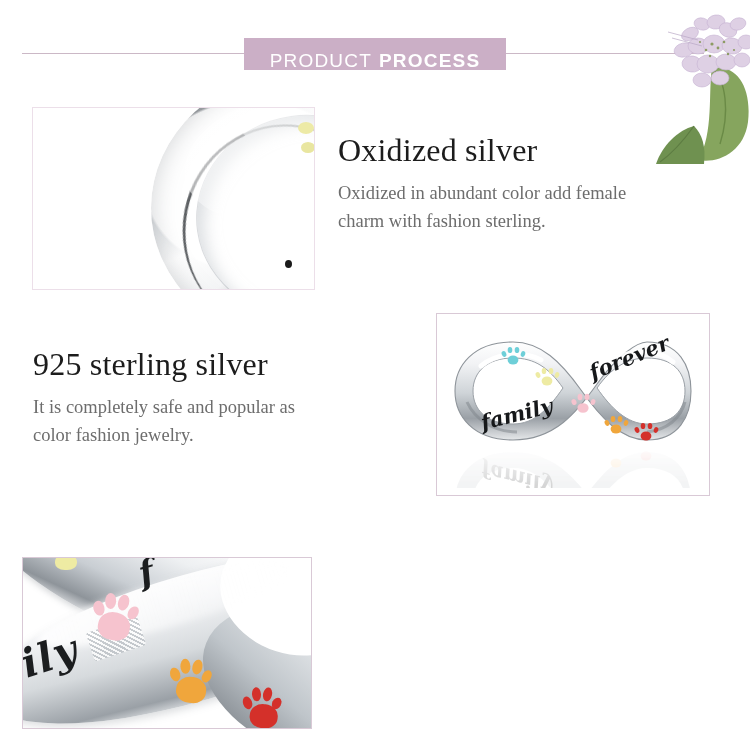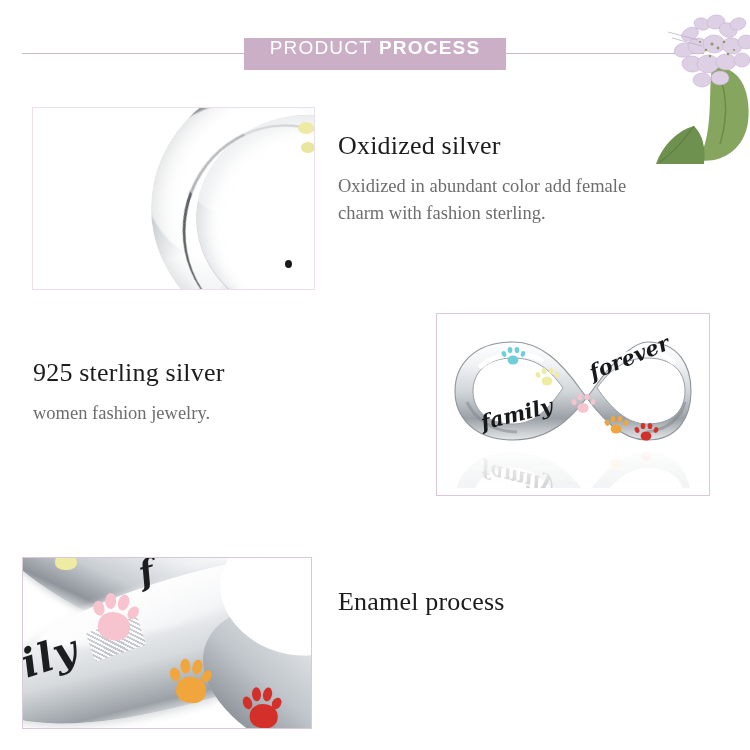--- a/index.html
+++ b/index.html
@@ -13,21 +13,21 @@
   .page{position:relative;width:750px;height:750px;}
 
   
   .header{position:absolute;left:0;top:0;width:750px;height:100px;}
   .rule{position:absolute;top:53px;height:1px;background:#cbb8c6;}
   .rule-left{left:22px;width:224px;}
   .rule-right{left:504px;width:200px;}
   .banner{
     position:absolute;left:244px;top:38px;width:262px;height:32px;
     background:#cbafc6;
-    display:flex;align-items:flex-start;justify-content:center;
+    display:flex;align-items:flex-end;justify-content:center;
     letter-spacing:1.2px;
   }
   .banner span{
     font-family:"Liberation Sans", sans-serif;
     font-size:19px;color:#ffffff;line-height:1;
   }
   .banner .thin{font-weight:300;}
   .banner .bold{font-weight:bold;margin-left:7px;}
 
   
@@ -40,26 +40,26 @@
 
   .img1{left:32px;top:107px;width:281px;height:181px;}
   .img2{left:436px;top:313px;width:272px;height:181px;}
   .img3{left:22px;top:557px;width:288px;height:170px;}
 
   .shot{position:absolute;inset:0;overflow:hidden;background:#fff;}
 
   
   .block{position:absolute;}
   .blk1{left:338px;top:130px;width:380px;}
-  .blk2{left:33px;top:357px;width:360px;}
+  .blk2{left:33px;top:344px;width:360px;}
   .blk3{left:338px;top:586px;width:370px;}
 
   .h{
     font-family:"Liberation Serif", serif;
-    font-size:26px;color:#1c1c1c;font-weight:normal;
+    font-size:32px;color:#1c1c1c;font-weight:normal;
     line-height:1.25;margin:0 0 10px 0;letter-spacing:.2px;
   }
   .p{
     font-family:"Liberation Serif", serif;
     font-size:18.5px;color:#6d6d6d;line-height:1.5;margin:0;
   }
   .p .ln{display:block;}
 
   
   .ring1-band{
@@ -243,21 +243,22 @@
     <h2 class="h">Oxidized silver</h2>
     <p class="p">
       <span class="ln">Oxidized in abundant color add female</span>
       <span class="ln">charm with fashion sterling.</span>
     </p>
   </div>
 
   <div class="block blk2">
     <h2 class="h">925 sterling silver</h2>
     <p class="p">
-      <span class="ln">women fashion jewelry.</span>
+      <span class="ln">It is completely safe and popular as</span>
+      <span class="ln">color fashion jewelry.</span>
     </p>
   </div>
 
   <div class="frame b-mauve img2">
     <div class="charm-wrap">
 
       <div class="charm">
         <svg viewBox="0 0 246 118" width="246" height="118">
           <defs>
             <linearGradient id="mtl" x1="0" y1="0" x2="0" y2="1">
@@ -385,16 +386,15 @@
         <div class="toe" style="left:29px;top:10px;width:9px;height:12px;background:#d4302a;transform:rotate(22deg);"></div>
       </div>
 
       <div class="paw" style="left:28px;top:-10px;">
         <div class="pad" style="left:4px;top:6px;width:22px;height:16px;background:#eeeba3;"></div>
       </div>
     </div>
   </div>
 
   <div class="block blk3">
-    <h2 class="h">Enamel process</h2>
   </div>
 
 </div>
 
 </body></html>

